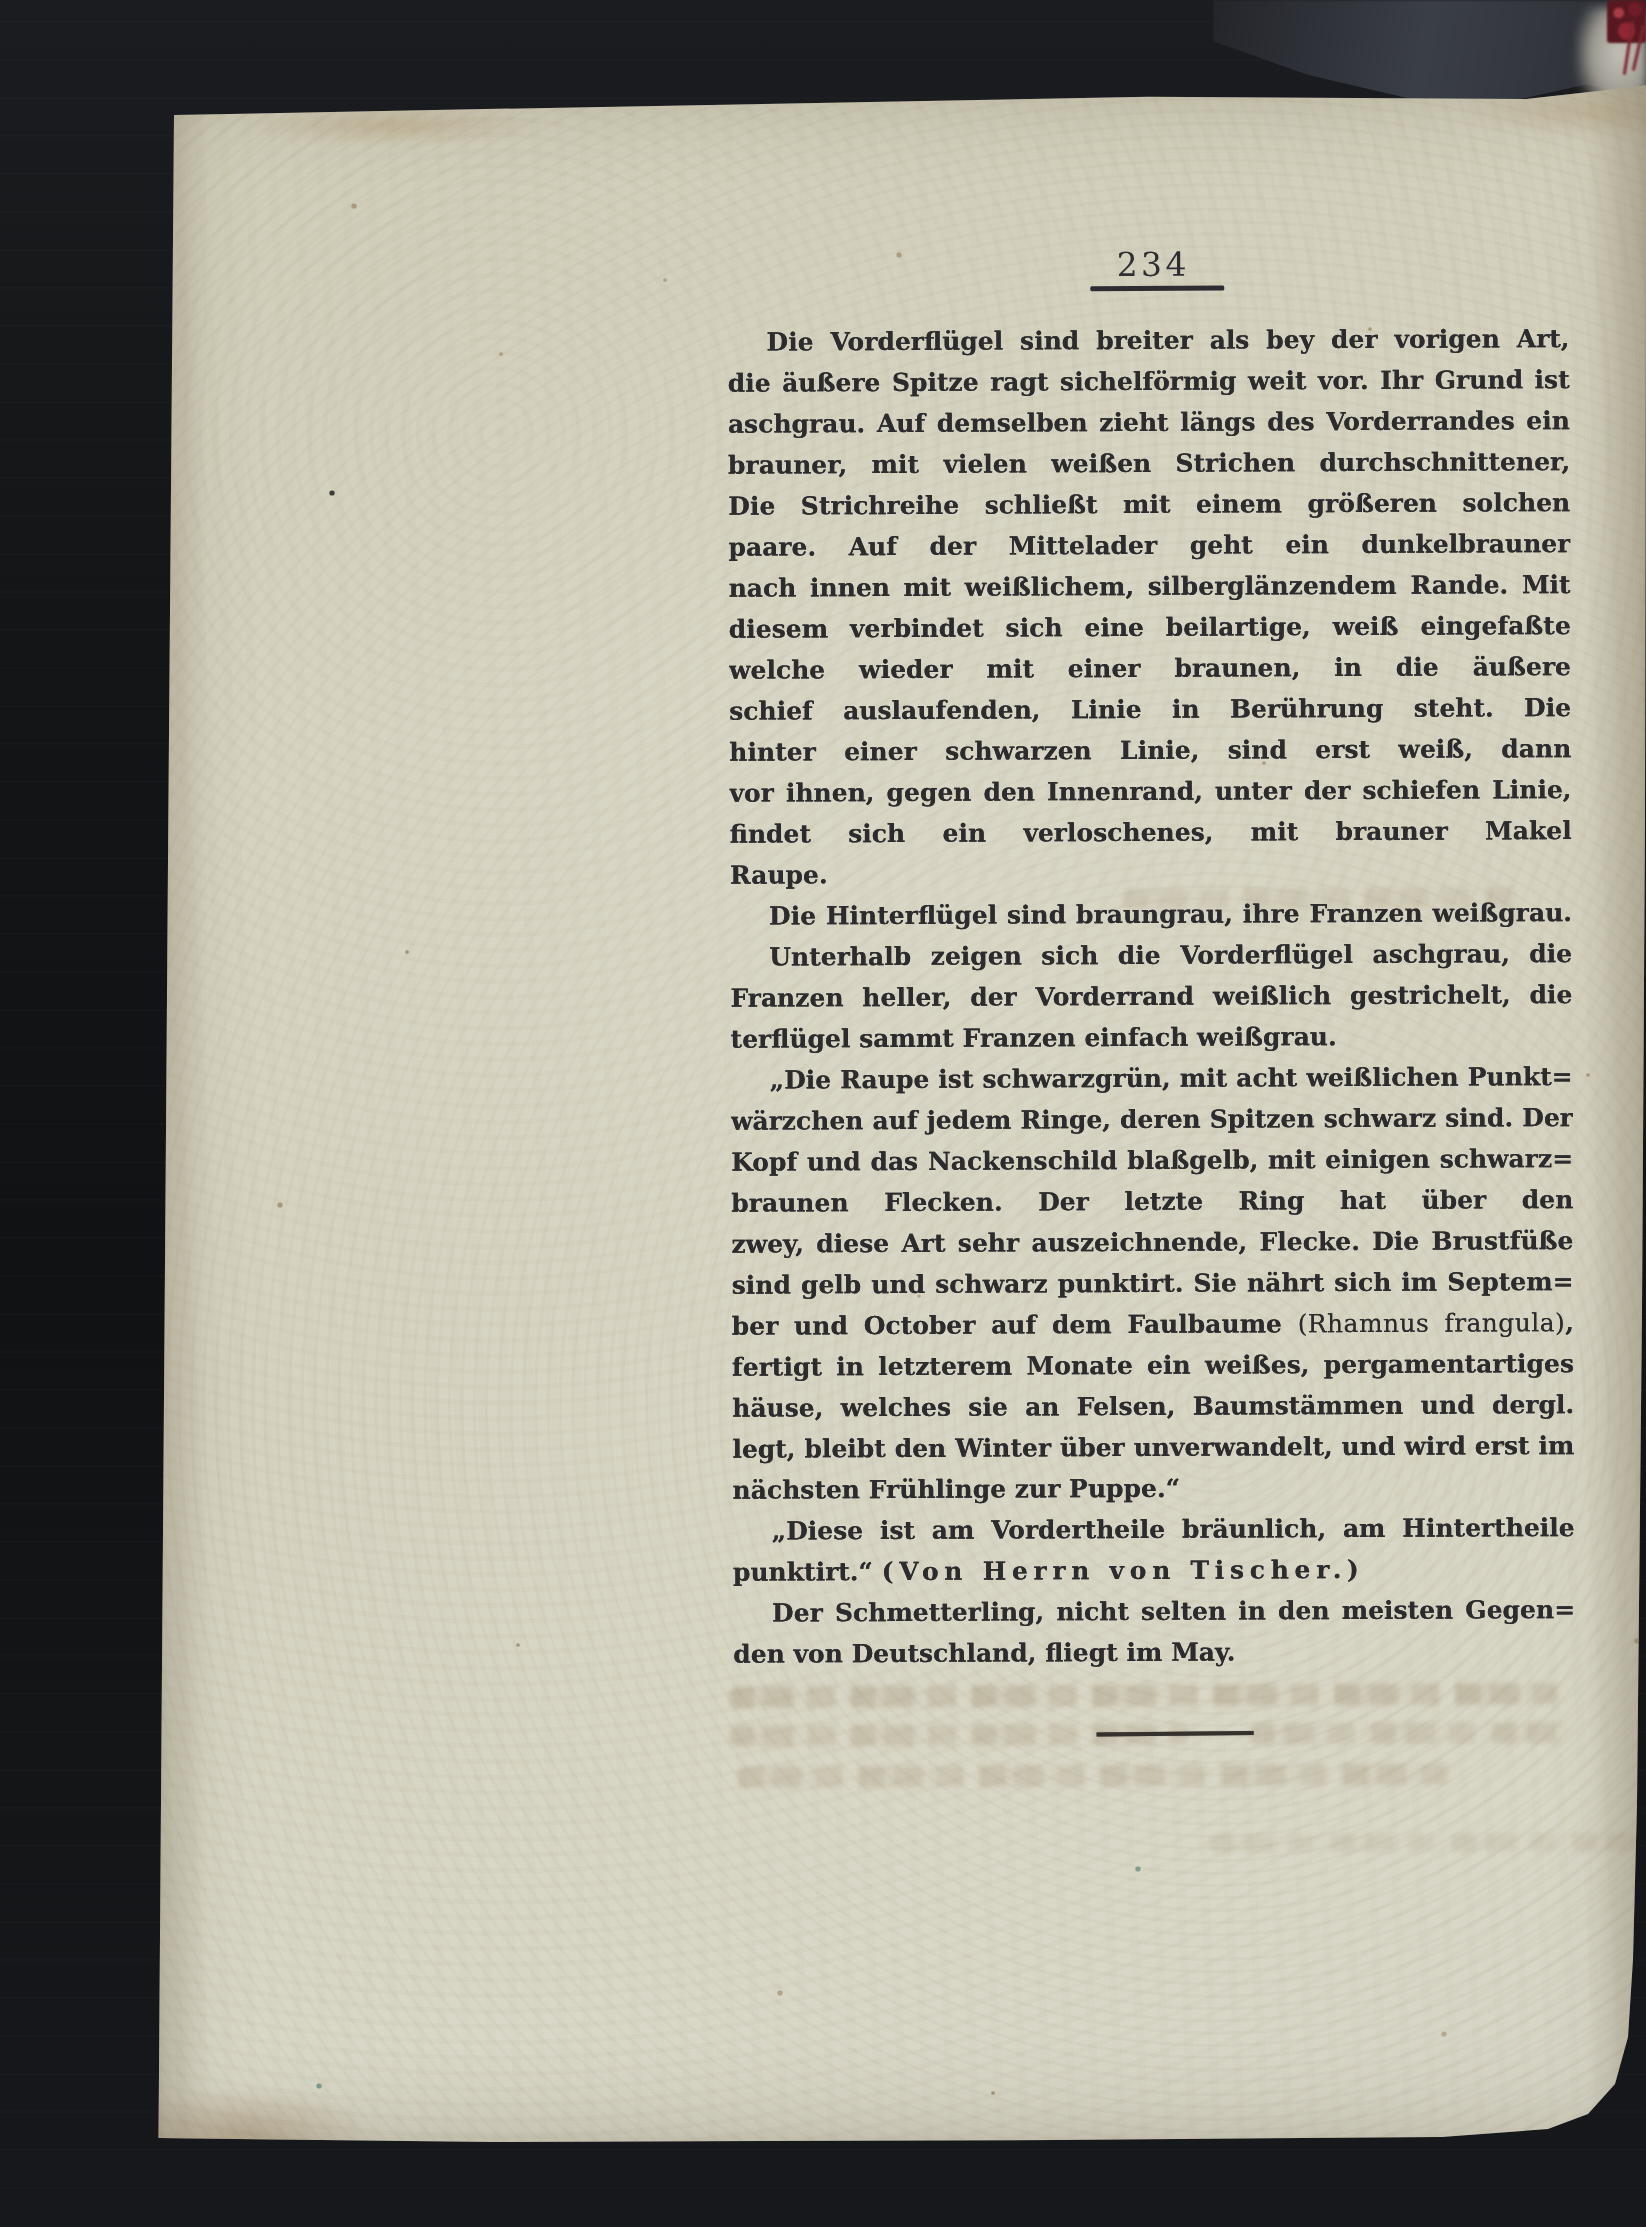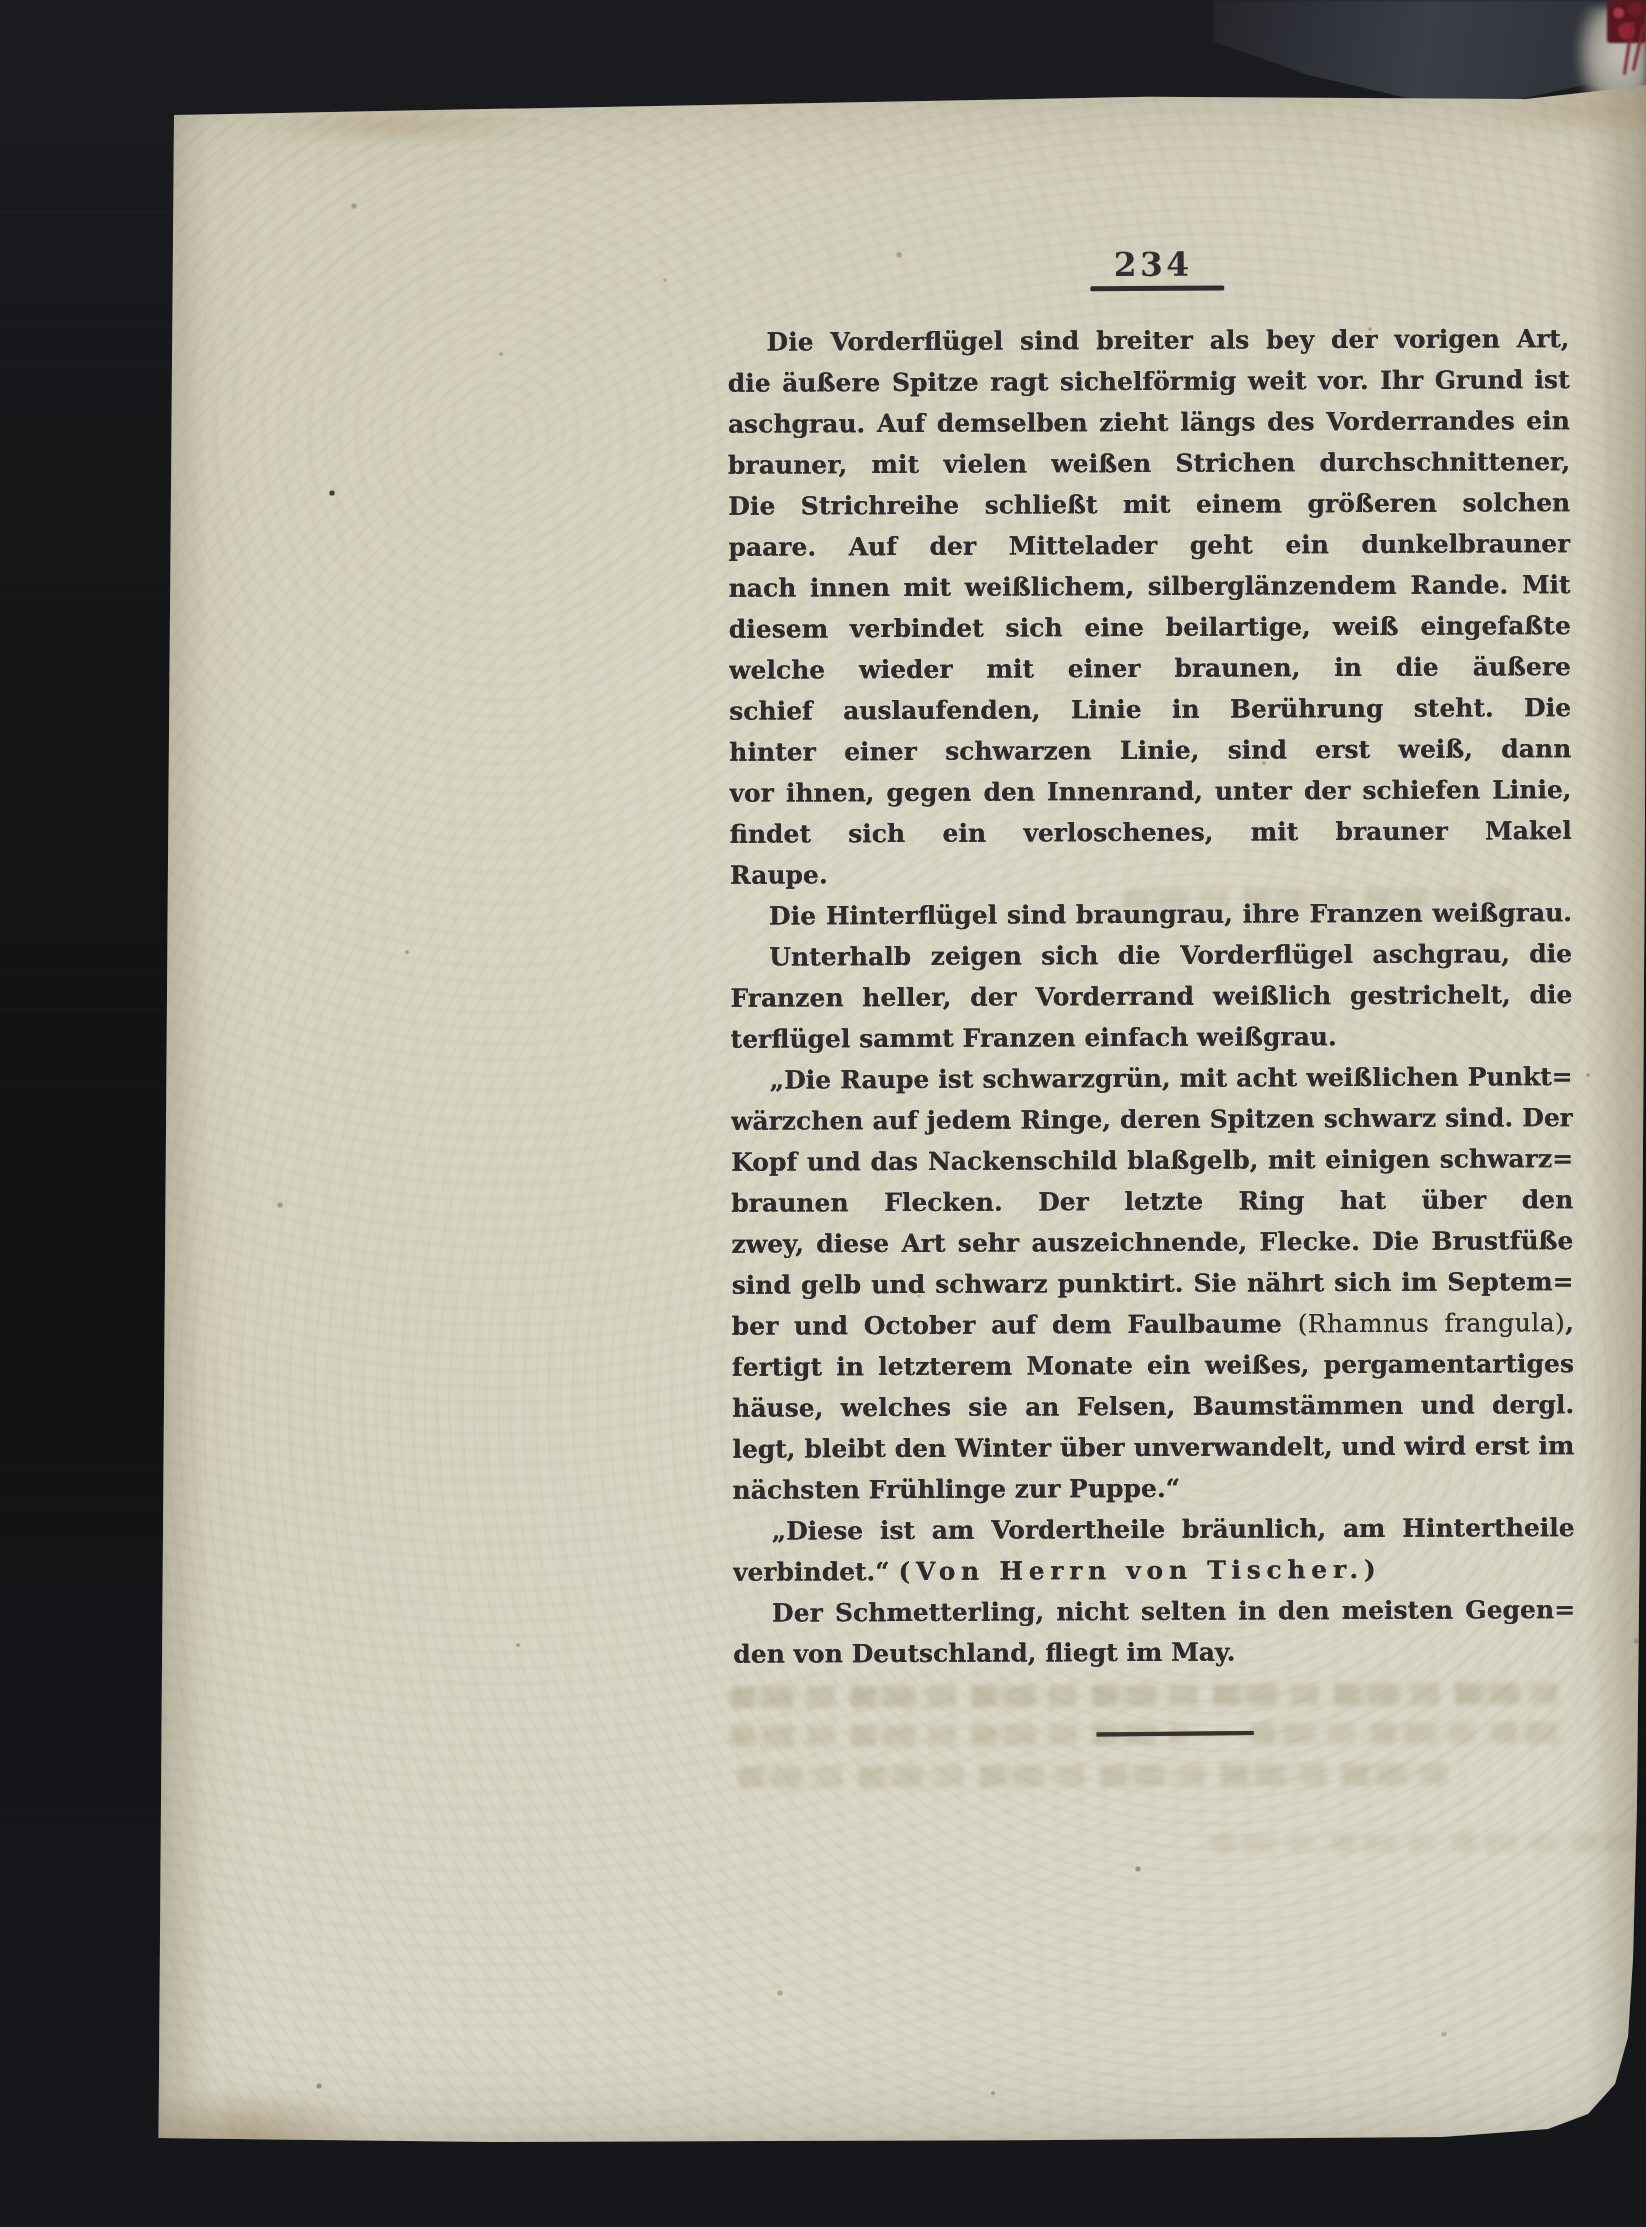--- a/index.html
+++ b/index.html
@@ -58,21 +58,21 @@
       1431px 992px 0 0.8px rgba(125,95,60,.5), 1345px 1361px 0 1.6px rgba(130,95,55,.4),
       361px 1562px 0 0.8px rgba(125,90,55,.5), 981px 1786px 0 1.6px rgba(70,120,110,.6),
       162px 2003px 0 1.6px rgba(60,115,105,.6), 1107px 680px 0 0.8px rgba(125,90,55,.45),
       623px 1910px 0 1.6px rgba(125,90,50,.4), 836px 2010px 0 0.8px rgba(115,85,50,.5),
       1287px 1951px 0 1.6px rgba(130,95,55,.35), 508px 197px 0 0.8px rgba(130,95,55,.4),
       762px 1213px 0 0.8px rgba(120,88,52,.35), 1480px 1558px 0 1.6px rgba(120,88,52,.4);}
 
   .content{position:absolute;inset:0;transform:rotate(-0.25deg);transform-origin:50% 40%;}
 
   .pagenum{position:absolute;left:918px;top:164px;width:164px;height:39px;line-height:39px;
-    text-align:center;font-weight:700;font-size:33px;color:#2f2e33;letter-spacing:3.3px;}
+    text-align:center;font-weight:400;font-size:33px;color:#2f2e33;letter-spacing:3.3px;}
   .pagenum-rule{position:absolute;left:937px;top:205px;width:134px;height:4.9px;
     background:#2e2d31;border-radius:1.6px;}
 
   .textblock{position:absolute;left:574px;top:239px;width:842px;}
   .line{height:41px;overflow:hidden;white-space:normal;
     font-weight:700;font-size:25px;line-height:41px;
     color:#2c2b2e;text-shadow:0 0 0.6px rgba(44,43,46,.85);
     text-align:justify;text-align-last:justify;}
   .line.ind{padding-left:39px;}
   .line.end{text-align-last:left;}
@@ -145,21 +145,21 @@
         <div class="line"><span>Kopf und das Nackenschild blaßgelb, mit einigen schwarz=</span></div>
         <div class="line"><span>braunen Flecken. Der letzte Ring hat über den Nachschiebern</span></div>
         <div class="line"><span>zwey, diese Art sehr auszeichnende, Flecke. Die Brustfüße</span></div>
         <div class="line"><span>sind gelb und schwarz punktirt. Sie nährt sich im Septem=</span></div>
         <div class="line"><span>ber und October auf dem Faulbaume </span><span class="antiqua">(Rhamnus frangula)</span><span>,</span></div>
         <div class="line"><span>fertigt in letzterem Monate ein weißes, pergamentartiges Ge=</span></div>
         <div class="line"><span>häuse, welches sie an Felsen, Baumstämmen und dergl. an=</span></div>
         <div class="line"><span>legt, bleibt den Winter über unverwandelt, und wird erst im</span></div>
         <div class="line end"><span>nächsten Frühlinge zur Puppe.“</span></div>
         <div class="line ind"><span>„Diese ist am Vordertheile bräunlich, am Hintertheile</span></div>
-        <div class="line end"><span>verbindet.“ </span><span class="spaced">(Von Herrn von Tischer.)</span></div>
+        <div class="line end"><span>punktirt.“ </span><span class="spaced">(Von Herrn von Tischer.)</span></div>
         <div class="line ind"><span>Der Schmetterling, nicht selten in den meisten Gegen=</span></div>
         <div class="line end"><span>den von Deutschland, fliegt im May.</span></div>
       </div>
 
       <div class="end-rule"></div>
     </div>
   </div>
 </div>
 
 

